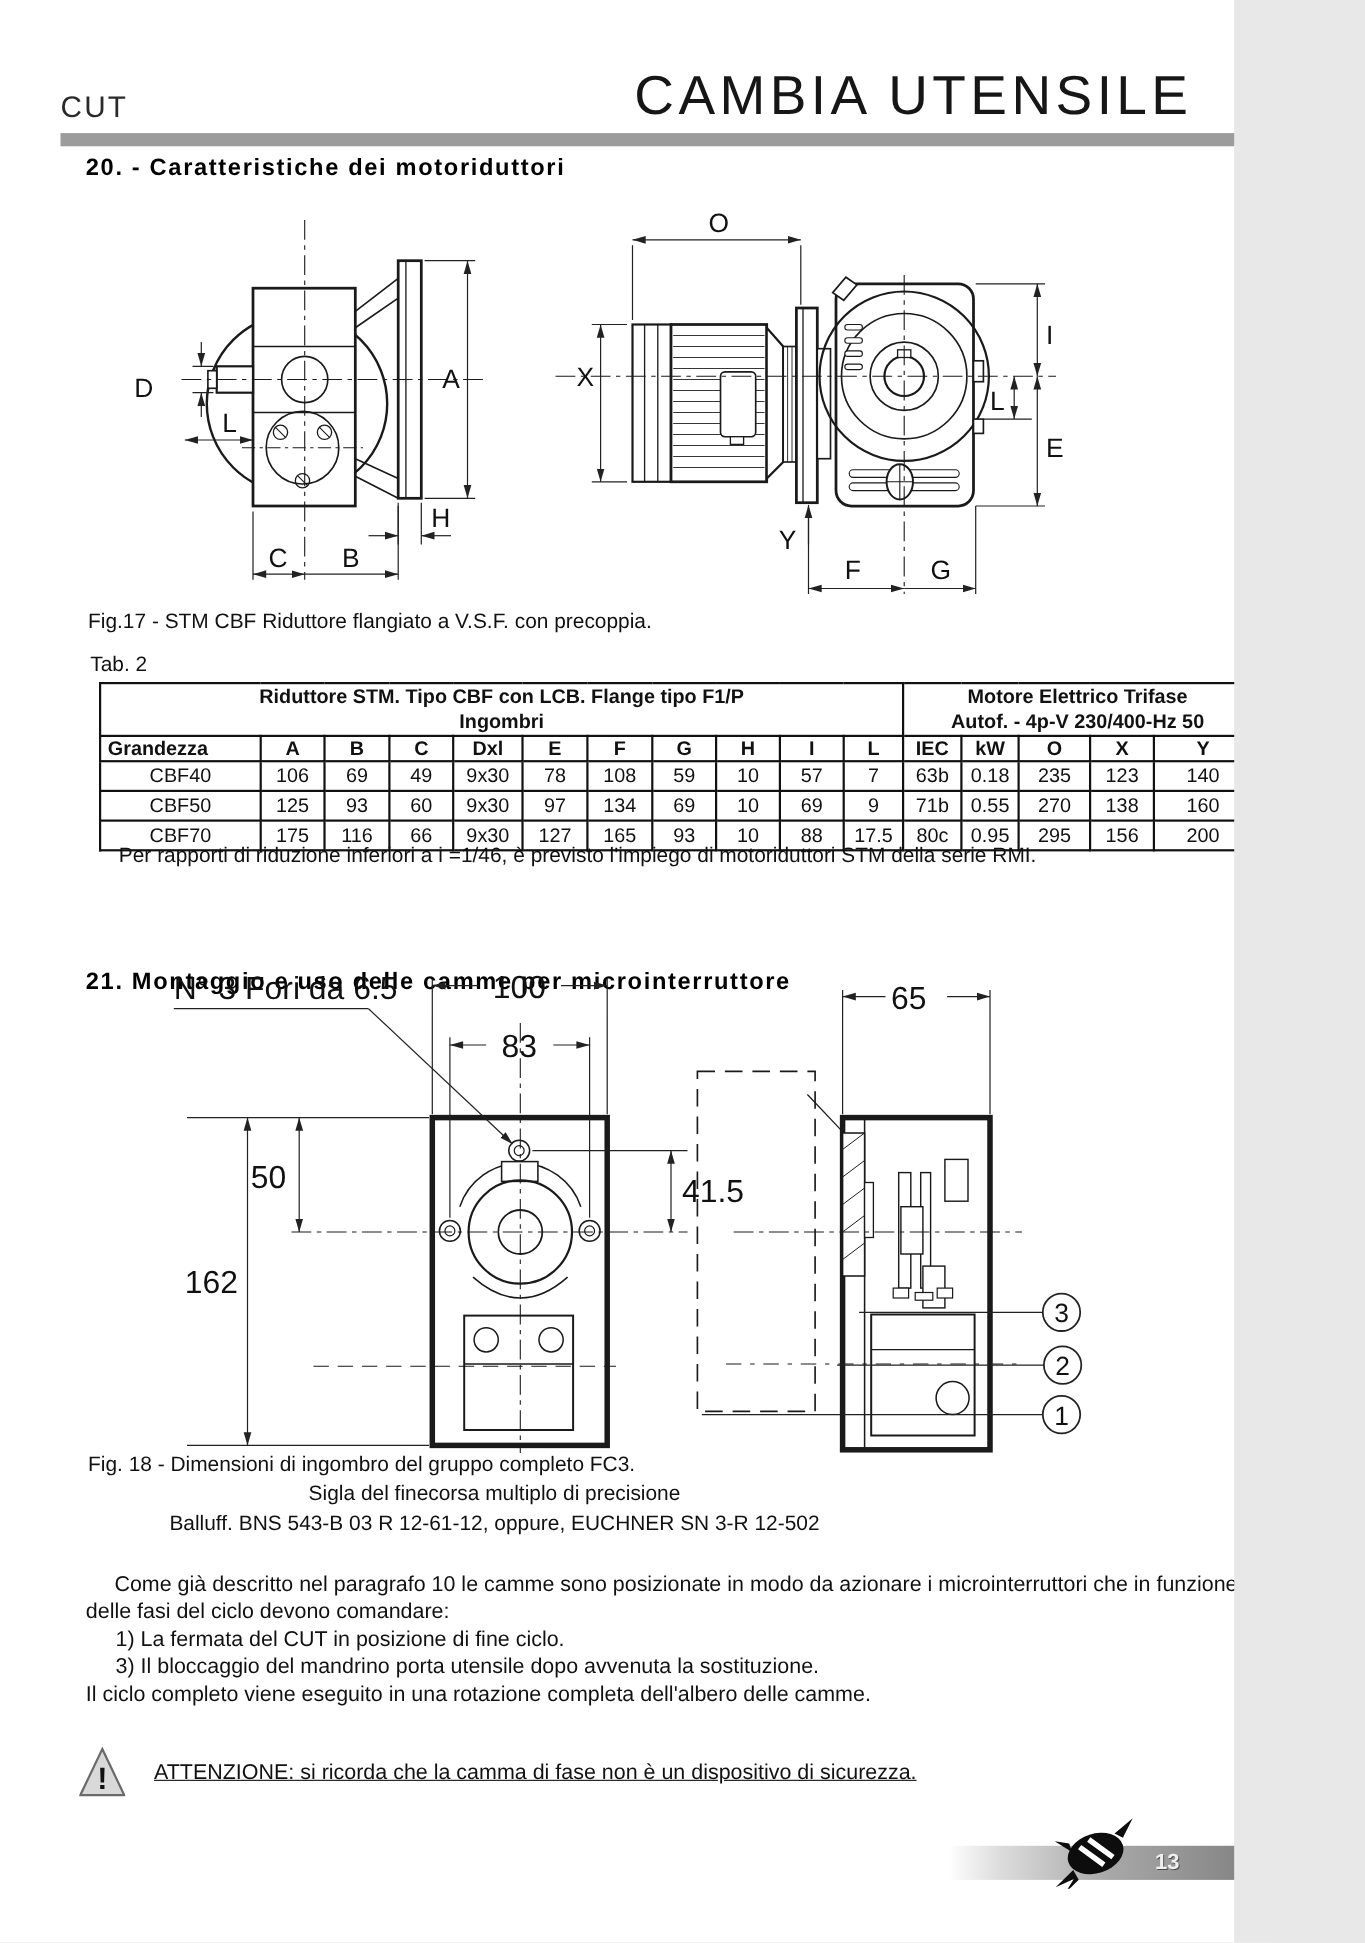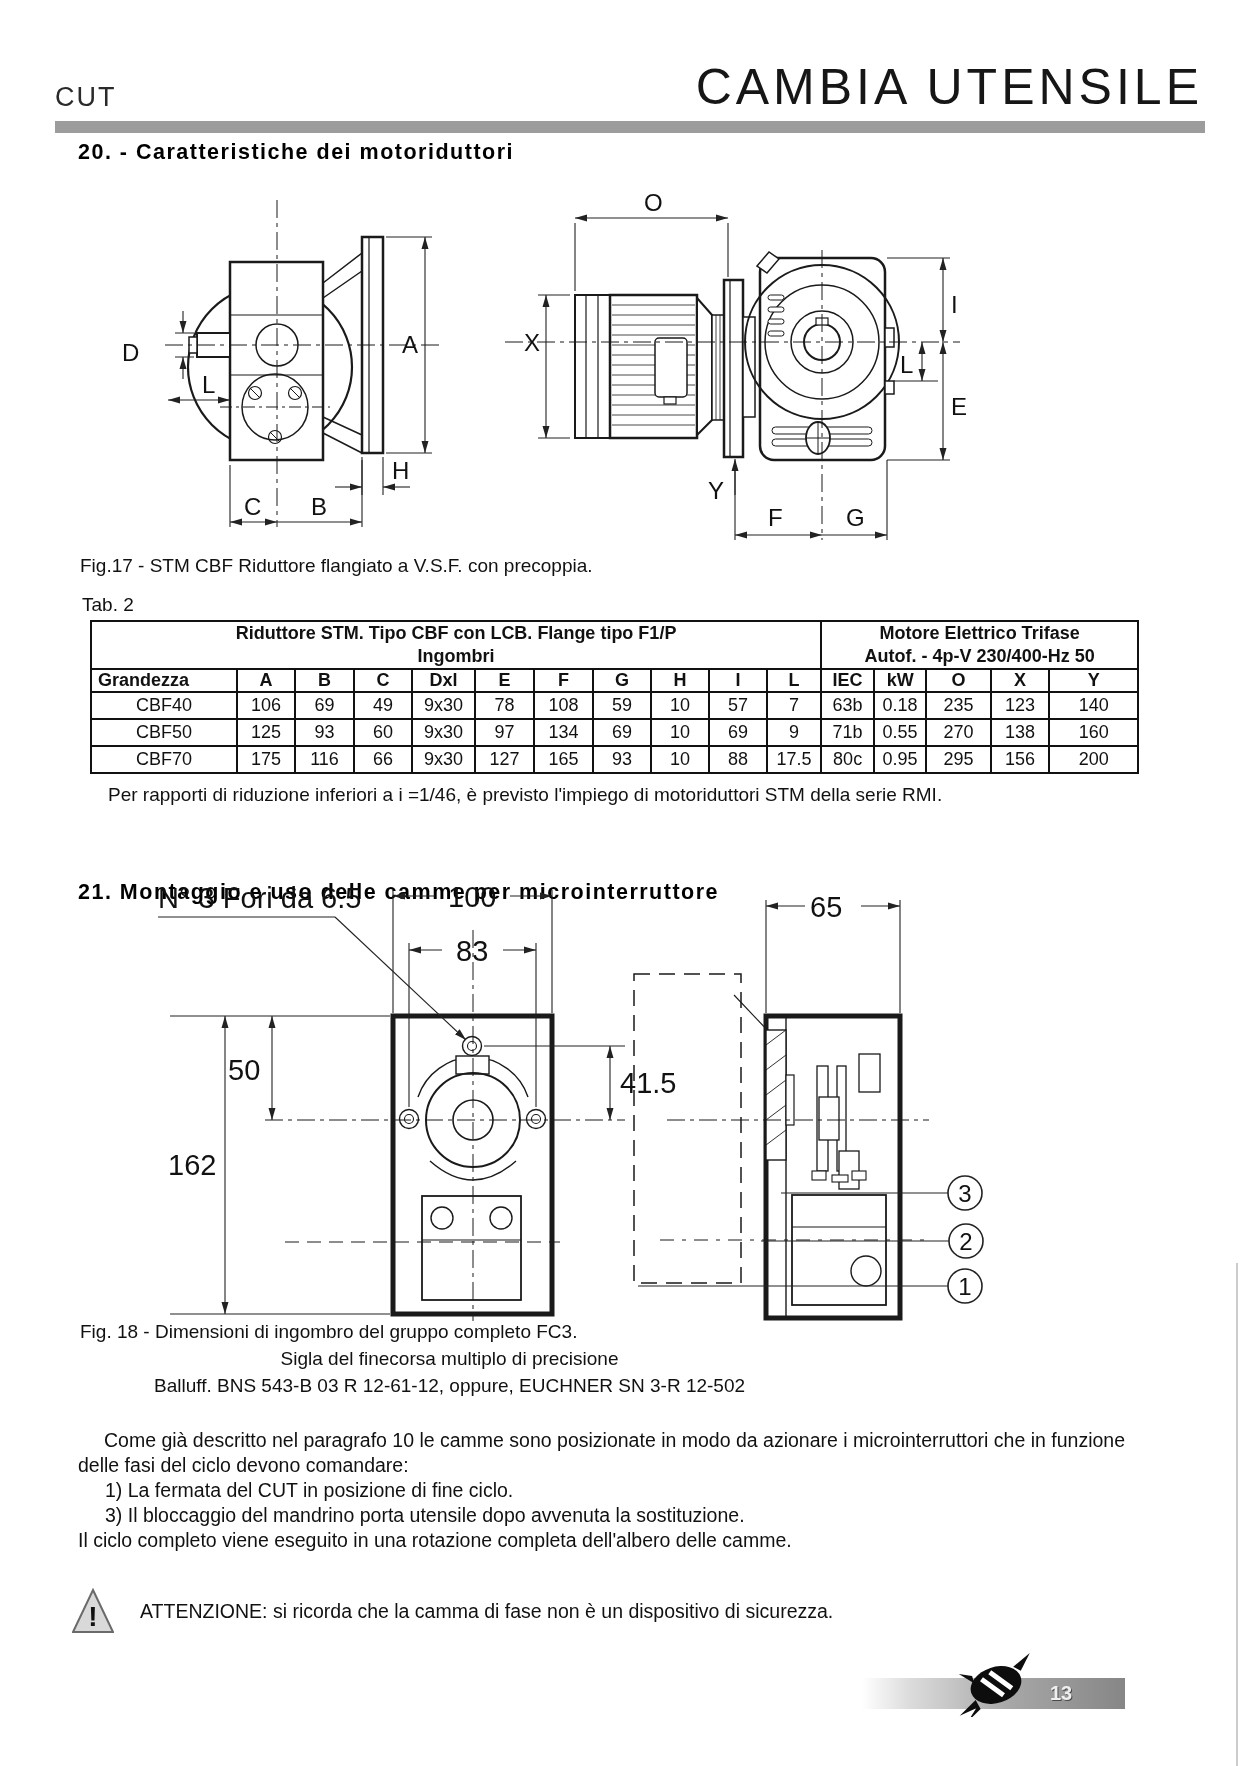--- a/index.html
+++ b/index.html
@@ -1,16 +1,16 @@
 <!DOCTYPE html>
 <html><head>
 <meta charset="utf-8">
 <style>
   html,body{margin:0;padding:0;background:#e8e8e8;}
-  .page{position:relative;width:1241px;height:1766px;background:#ffffff;
+  .page{position:relative;width:1122px;height:1766px;background:#ffffff;
         font-family:"Liberation Sans",sans-serif;color:#111;overflow:hidden;}
   .abs{position:absolute;}
   
   .doc-code{left:55px;top:82px;font-size:27px;letter-spacing:2px;color:#2a2a2a;font-weight:400;}
   .doc-title{right:38px;top:58px;font-size:50px;letter-spacing:4px;color:#161616;font-weight:400;white-space:nowrap;}
   .header-rule{left:55px;top:121px;width:1150px;height:12px;background:#9c9c9c;}
   
   .sec-heading{font-size:21.5px;font-weight:bold;color:#000000;letter-spacing:1.5px;white-space:nowrap;}
   
   .cap{font-size:19px;white-space:nowrap;}
@@ -25,21 +25,21 @@
   td.iec{font-weight:bold;border-radius:13px;}
   .grp{height:46px;}
   .grp div{line-height:23px;}
   
   svg text{font-family:"Liberation Sans",sans-serif;fill:#111;}
   .dim-label{font-size:24px;}
   .dim-num{font-size:29px;}
   .callout-num{font-size:24px;}
   
   .warning-row{display:flex;align-items:center;gap:26px;}
-  .warning-text{font-size:19.5px;}
+  .warning-text{font-size:19.5px;text-decoration:underline;}
   
   .footer-bar{left:862px;top:1678px;width:263px;height:31px;
     background:linear-gradient(90deg,#ffffff 0%,#dcdcdc 18%,#a8a8a8 55%,#868686 100%);}
   .page-num{position:absolute;left:188px;top:4px;font-size:20px;font-weight:bold;color:#efefef;
     text-shadow:1px 1px 0 #4a4a4a;}
   .edge-line{left:1236px;top:1263px;width:2px;height:503px;background:#cccccc;}
 </style>
 </head>
 <body>
 
@@ -271,21 +271,21 @@
       <td>17.5</td>
       <td class="iec">80c</td>
       <td>0.95</td>
       <td>295</td>
       <td>156</td>
       <td>200</td>
     </tr>
   </tbody>
     </table>
 
-  <div class="abs cap" style="left:108px;top:784px;">Per rapporti di riduzione inferiori a  i =1/46, è previsto l'impiego di motoriduttori STM della serie RMI.</div>
+  <div class="abs cap" style="left:108px;top:768px;">Per rapporti di riduzione inferiori a  i =1/46, è previsto l'impiego di motoriduttori STM della serie RMI.</div>
 
   <div class="abs sec-heading" style="left:78px;top:880px;">21. Montaggio e uso delle camme per microinterruttore</div>
 
   <svg class="abs" style="left:80px;top:875px;" width="1010" height="450" viewBox="0 0 1010 450">
 
     <g stroke="#1a1a1a" fill="none" stroke-width="1.6">
       <rect x="313" y="141" width="159" height="298" stroke-width="5" fill="#fff"></rect>
       <path d="M338,222 A58,58 0 0 1 448,222" stroke-width="1.4"></path>
       <rect x="376" y="181" width="33" height="18" fill="#fff" stroke-width="1.4"></rect>
       <circle cx="393" cy="245" r="47" stroke-width="2"></circle>

